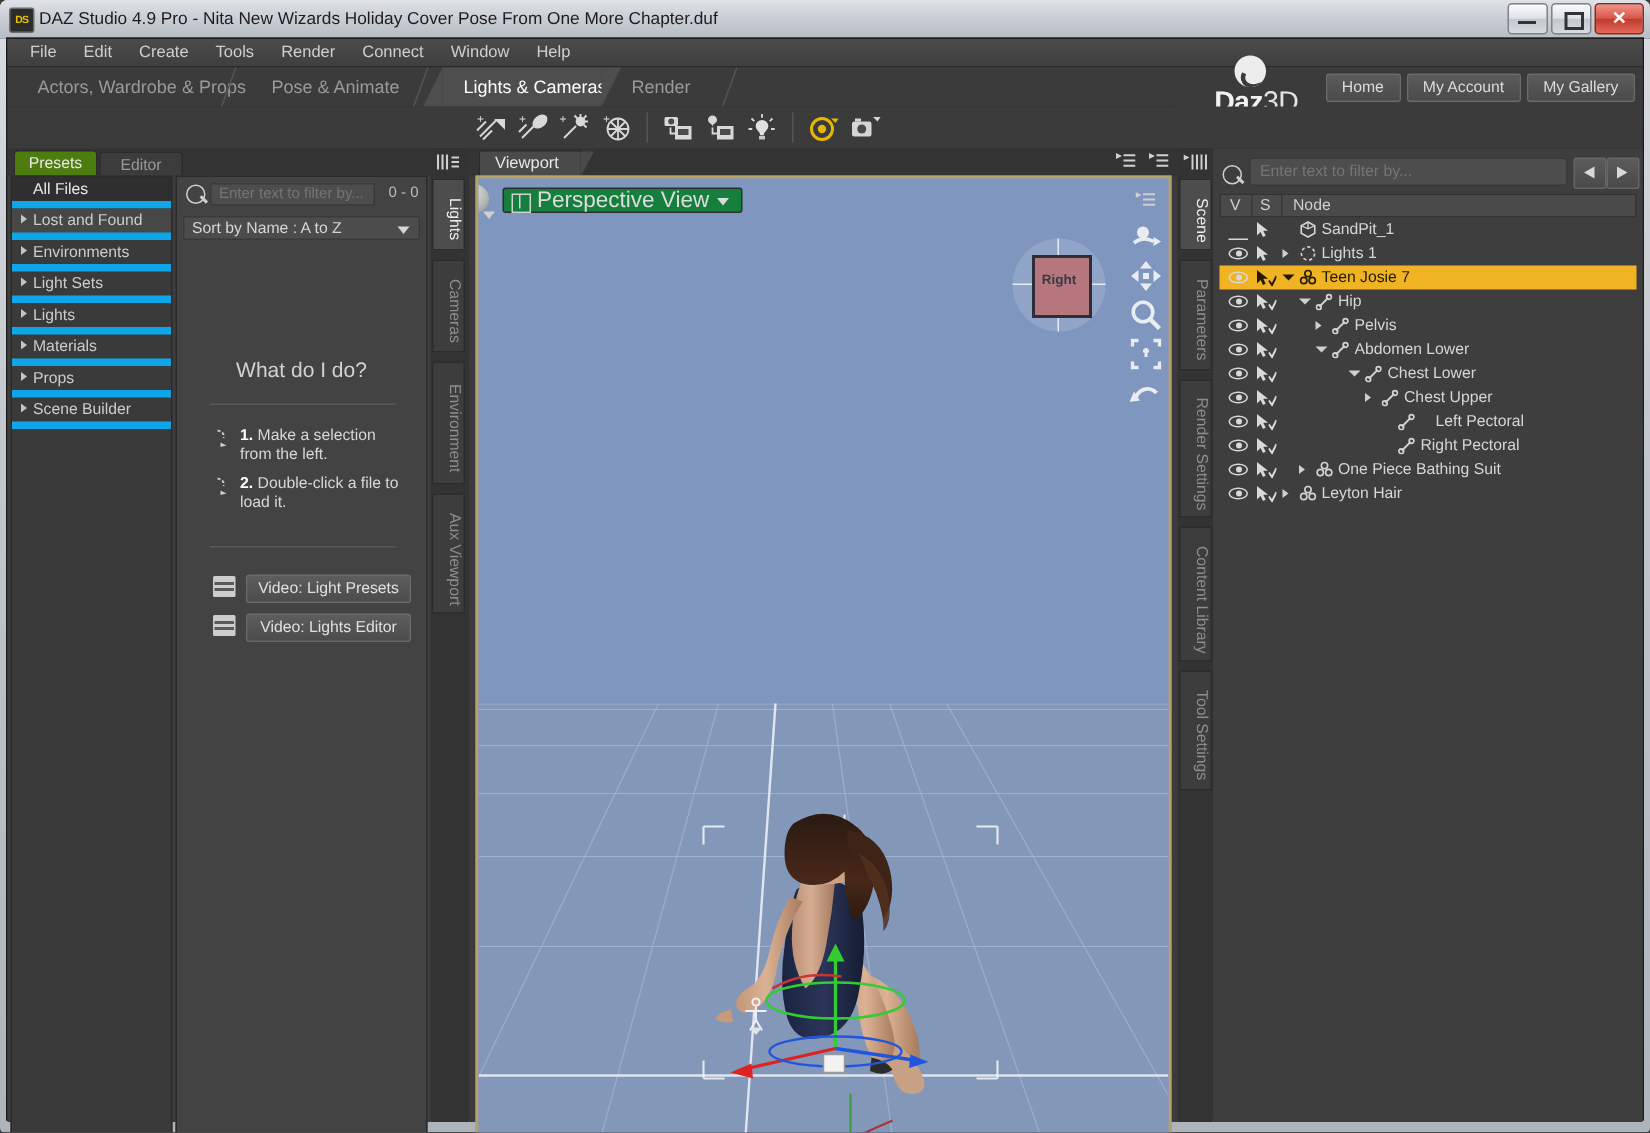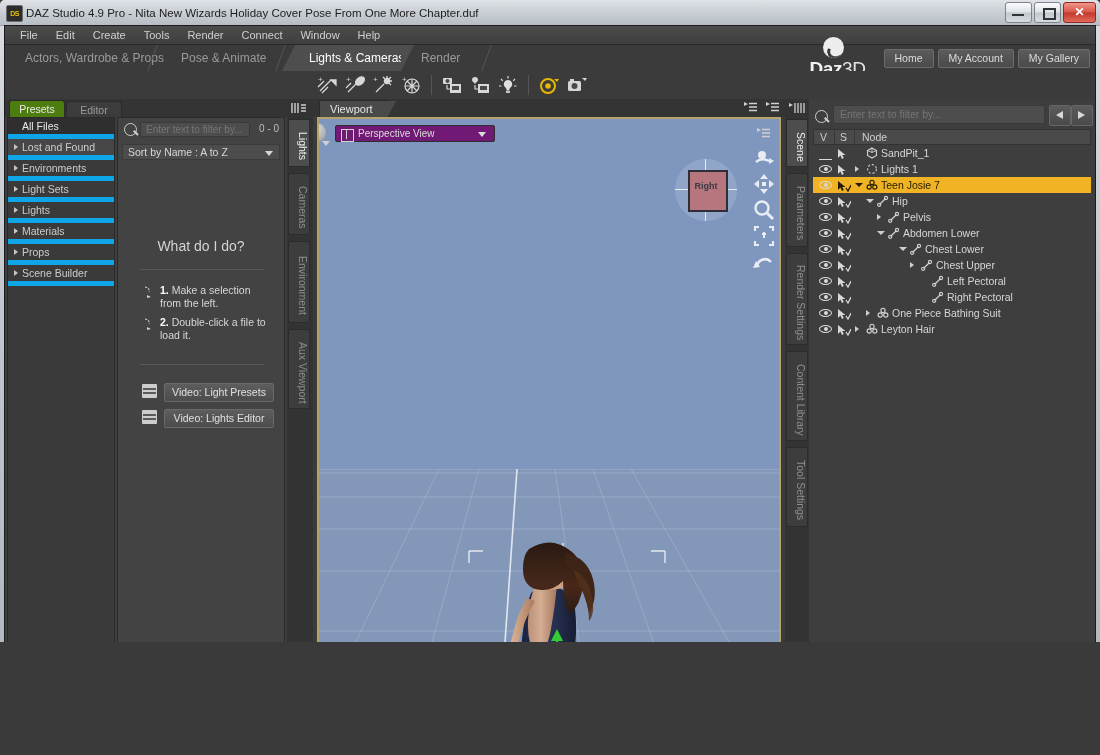--- a/index.html
+++ b/index.html
@@ -2,21 +2,21 @@
 <html><head>
 <meta charset="utf-8">
 <style>
   html, body {
     margin: 0; padding: 0;
     background: #3a3a3a;
     font-family: "Liberation Sans", sans-serif;
   }
   #app {
     position: relative;
-    width: 1100px; height: 642px;
+    width: 1100px; height: 755px;
     overflow: hidden;
     background: #3e3e3e;
     font-size: 11px;
     color: #c8c8c8;
     -webkit-font-smoothing: antialiased;
   }
 
   
   .win-frame {
     position:absolute; left:0; top:0; width:1100px; height:755px;
@@ -272,22 +272,22 @@
   }
   .vp-sky { position:absolute; left:0; top:0; width:100%; height:100%; background:#7f96bf; }
   .vp-ground {
     position:absolute; left:0; top:350px; width:100%; height:332px;
     background:#8397b9;
   }
   .vp-horizon { position:absolute; left:0; top:350px; width:100%; height:1px; background:#90a3c2; }
 
   .combobar {
     position:absolute; left:16px; top:6px; width:160px; height:17px;
-    background:#701a75; border:1px solid #2e2e2e; border-radius:2px;
-    font-size:10px; color:#dcdcdc; line-height:16px; padding-left:22px;
+    background:#15803d; border:1px solid #2e2e2e; border-radius:2px;
+    font-size:15px; color:#dcdcdc; line-height:16px; padding-left:22px;
     box-sizing:border-box;
   }
   .combobar .dn {
     position:absolute; right:8px; top:6px; width:0; height:0;
     border-top:5px solid #dcdcdc; border-left:4px solid transparent; border-right:4px solid transparent;
   }
   .cb-cubeicon {
     position:absolute; left:5px; top:3px; width:11px; height:11px;
     border:1px solid #d2d2d2;
   }
@@ -965,21 +965,21 @@
               </span>
               <span class="cursor-icon"><svg width="14" height="11" viewBox="0 0 14 11">
                   <path d="M1 0 l0 9 l2.4 -2.4 l1.6 3.4 l1.8 -0.9 l-1.6 -3.2 l3.2 0 z" fill="#d9d9d9"></path>
                   <path d="M9 7 l2 3 l3 -6" stroke="#d9d9d9" stroke-width="1.3" fill="none"></path>
                 </svg></span>
               <span class="node-icon" style="left: 119px;"><svg width="12" height="12" viewBox="0 0 12 12">
                   <path d="M2.5 9.5 L8.5 3.5" stroke="#d3d3d3" stroke-width="1.2" fill="none"></path>
                   <circle cx="2.2" cy="9.8" r="1.6" fill="none" stroke="#d3d3d3" stroke-width="1.1"></circle>
                   <circle cx="9" cy="3" r="1.6" fill="none" stroke="#d3d3d3" stroke-width="1.1"></circle>
                 </svg></span>
-              <span class="sc-label" style="left: 134px;">Left Pectoral</span>
+              <span class="sc-label" style="left: 144px;">Left Pectoral</span>
             </div>
             <div class="sc-row">
               <span class="eye">
                 <span class="ball"></span>
                 <span class="pupil"></span>
               </span>
               <span class="cursor-icon"><svg width="14" height="11" viewBox="0 0 14 11">
                   <path d="M1 0 l0 9 l2.4 -2.4 l1.6 3.4 l1.8 -0.9 l-1.6 -3.2 l3.2 0 z" fill="#d9d9d9"></path>
                   <path d="M9 7 l2 3 l3 -6" stroke="#d9d9d9" stroke-width="1.3" fill="none"></path>
                 </svg></span>

